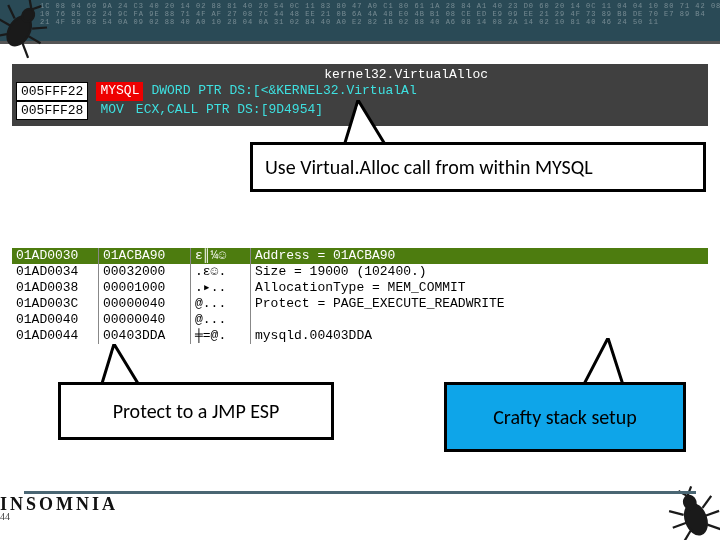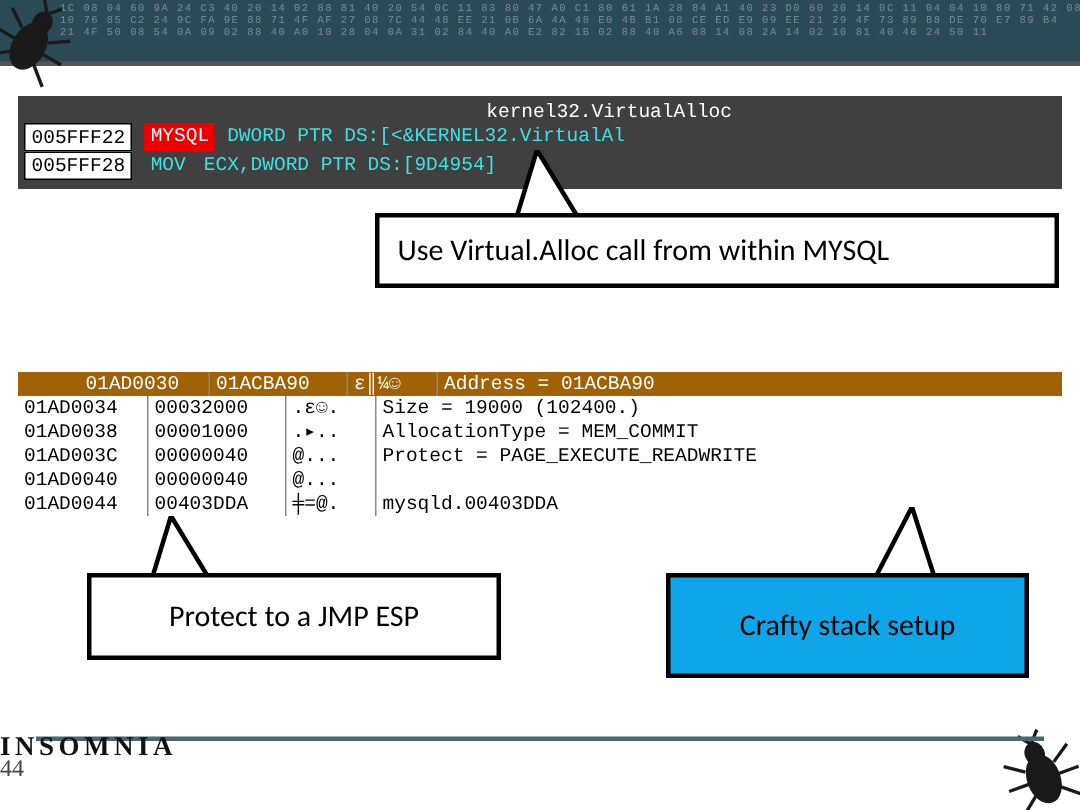--- a/index.html
+++ b/index.html
@@ -106,21 +106,21 @@
     top: 248px;
     background: #fff;
     color: #000;
     font-family: "Courier New", monospace;
     font-size: 13px;
     line-height: 16px;
     border: 0;
   }
   .dbg2 .row { display: grid; grid-template-columns: 86px 92px 60px 1fr; }
   .dbg2 .row > span { padding: 0 4px; white-space: pre; }
-  .dbg2 .hl { background: #a16207; color: #fff; padding-left: 41px; }
+  .dbg2 .hl { background: #4d7c0f; color: #fff; }
   .dbg2 .sep { border-left: 1px solid #888; }
 
   .callout2-box {
     position: absolute;
     left: 58px;
     top: 382px;
     width: 276px;
     background: #fff;
     border: 3px solid #000;
     padding: 14px 16px;
@@ -169,21 +169,21 @@
     position: absolute;
     left: 0; right: 0;
     bottom: 18px;
     font-family: Liberation Serif, serif;
     font-size: 18px;
     letter-spacing: 3px;
     font-weight: 800;
     color: #111;
   }
   .footer-brand .page {
-    font-size: 16px;
+    font-size: 10px;
     letter-spacing: 0;
     font-weight: 400;
     display: block;
     margin-top: -4px;
     color: #444;
   }
 </style>
 </head>
 <body>
 
@@ -228,21 +228,21 @@
 
 <div class="dbg1">
   <div class="row">
     <span class="addr-box">005FFF22</span>
     <span class="op-call">MYSQL</span>
     <span class="ptr-text">DWORD PTR DS:[&lt;&amp;KERNEL32.VirtualAl</span>
   </div>
   <div class="row">
     <span class="addr-box">005FFF28</span>
     <span style="color:#3ee0e0;padding:0 4px">MOV</span>
-    <span class="ptr-text">ECX,DWORD PTR DS:[9D4954]</span>
+    <span class="ptr-text">ECX,CALL PTR DS:[9D4954]</span>
   </div>
   <span class="right-annot">kernel32.VirtualAlloc</span>
 </div>
 
 <div class="callout1-tail">
   <svg viewBox="0 0 50 46">
       <polygon points="18,0 4,46 46,46" fill="#fff" stroke="#000" stroke-width="3"></polygon>
       <polygon points="18,6 10,44 42,44" fill="#fff"></polygon>
     </svg>
 </div>

